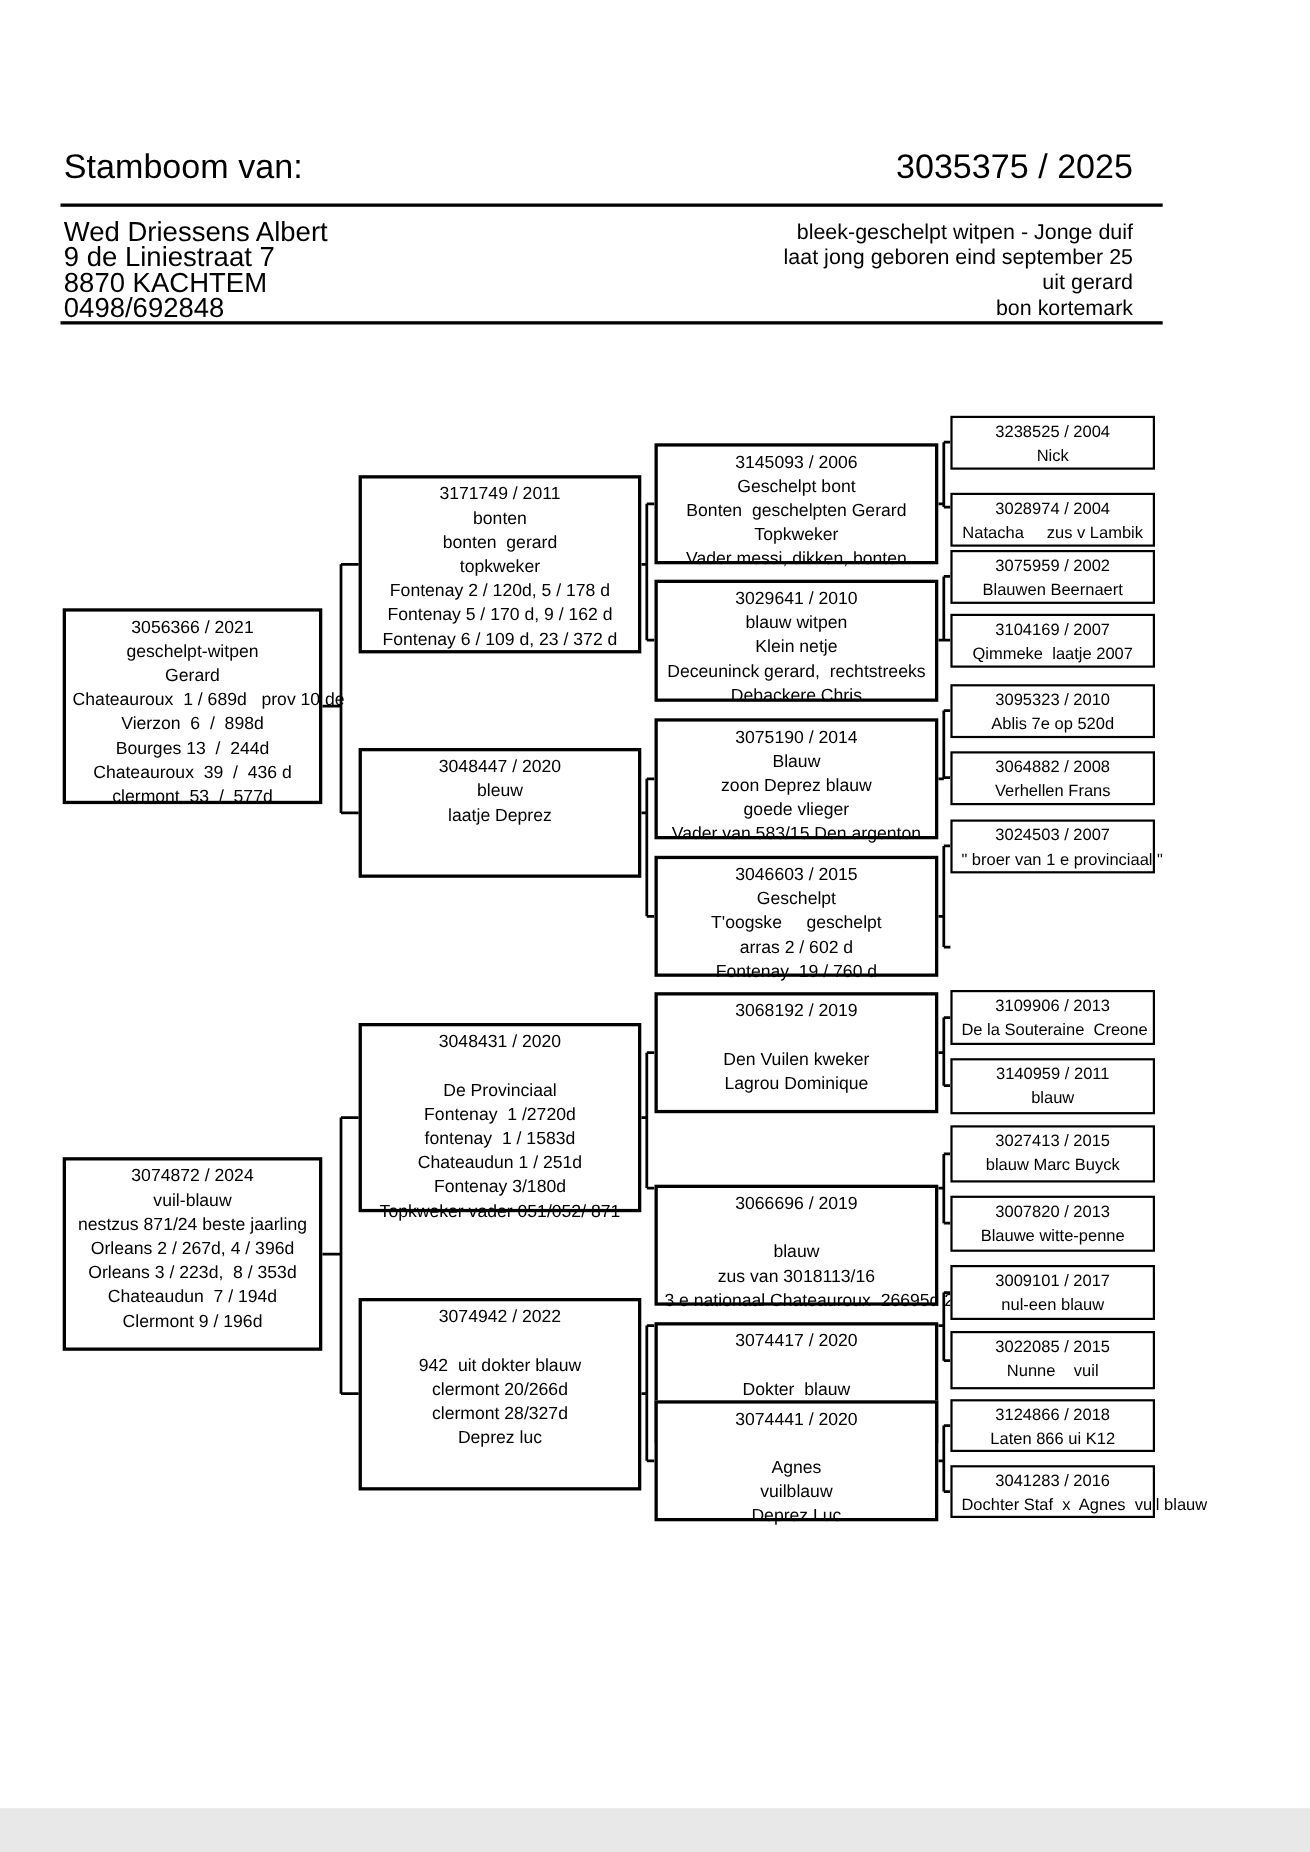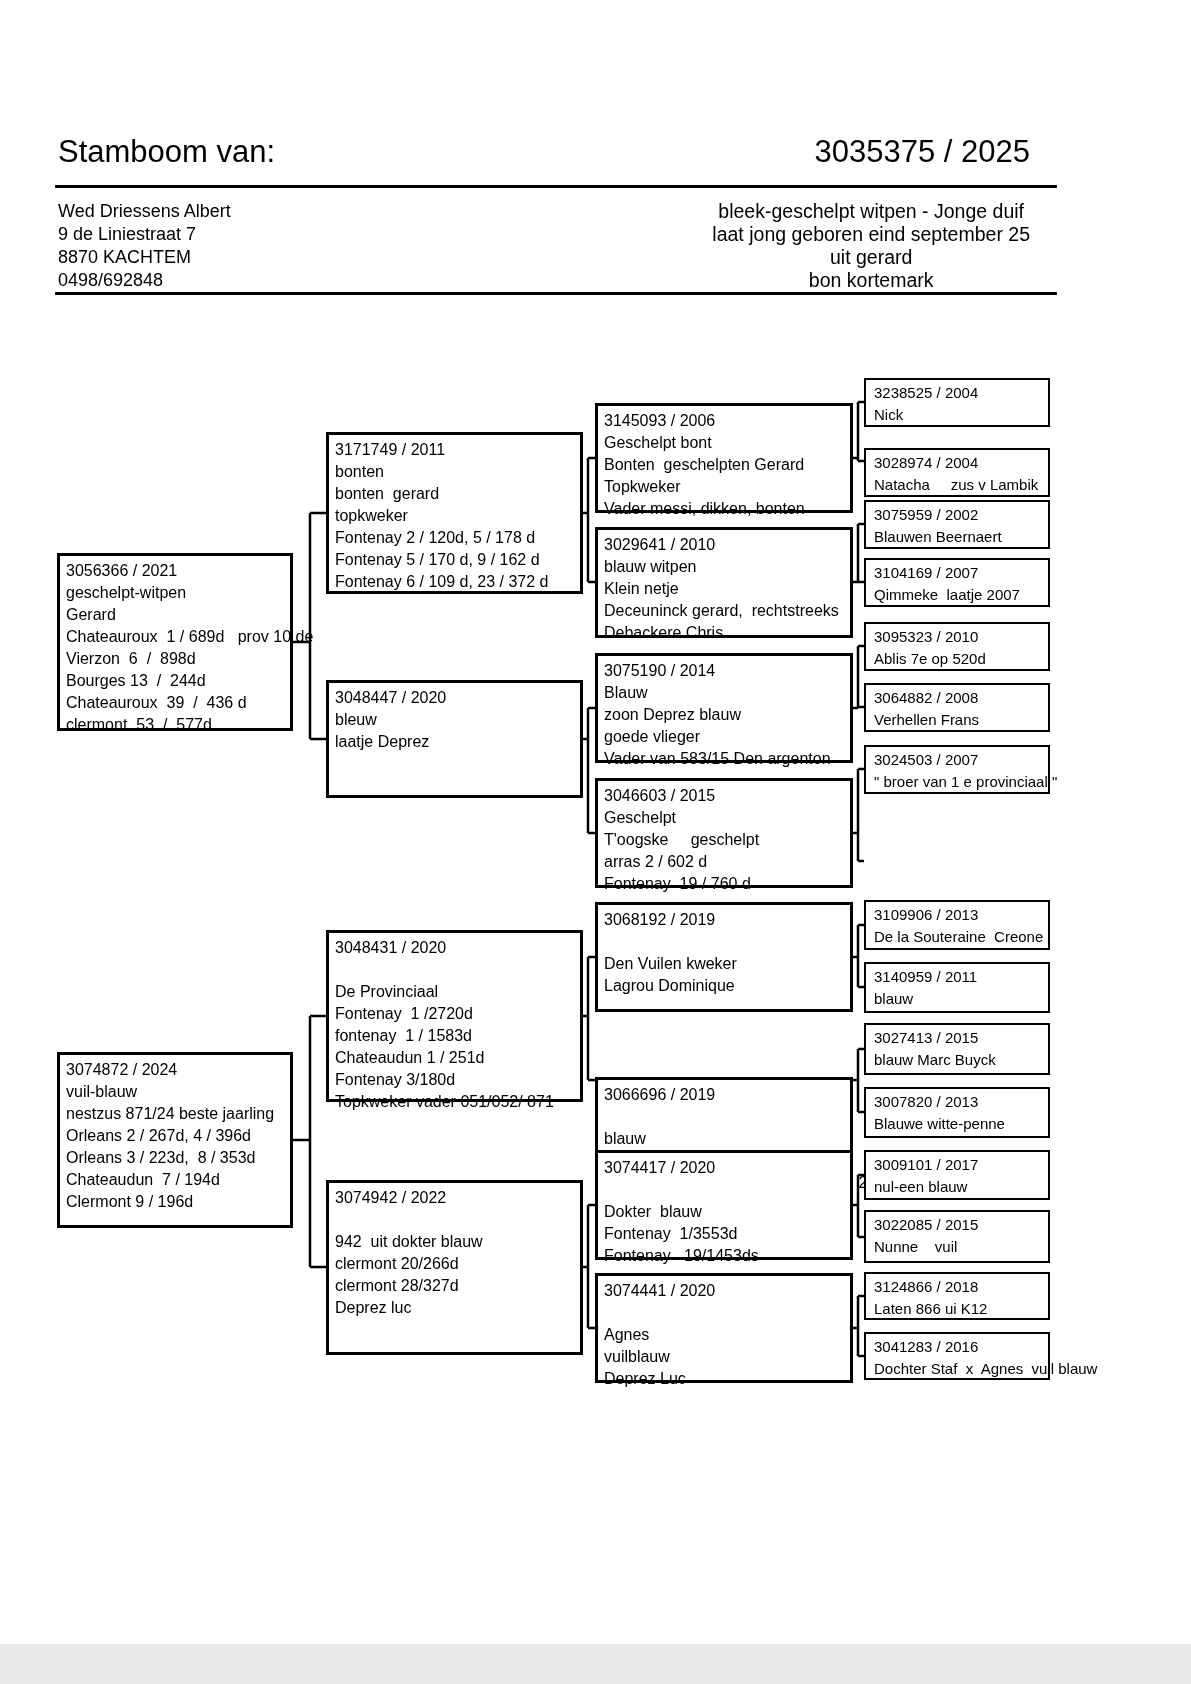--- a/index.html
+++ b/index.html
@@ -20,33 +20,34 @@
     position:absolute;right:161px;top:134px;
     font-size:31px;line-height:36px;white-space:pre;
   }
   .rule{
     position:absolute;left:55px;width:1002px;height:3px;background:#000;
   }
   .rule.top{top:185px;}
   .rule.bottom{top:292px;}
   .info-left{
     position:absolute;left:58px;top:200px;
-    font-size:18px;line-height:23px;white-space:pre;
+    font-size:25px;line-height:23px;white-space:pre;
   }
   .info-right{
     position:absolute;right:161px;top:200px;
-    font-size:19.5px;line-height:23px;text-align:center;white-space:pre;
+    font-size:19.5px;line-height:23px;text-align:right;white-space:pre;
   }
   .pbox{
     position:absolute;
     border:3px solid #000;
     box-sizing:border-box;
     padding:4px 6px 0 6px;
     font-size:16px;line-height:22px;
     background:#fff;
+    text-align:center;
   }
   .pbox .bline{white-space:pre;height:22px;}
   .pbox.small{
     border-width:2px;
     padding:2px 8px 0 8px;
     font-size:15px;
   }
   svg.connectors{position:absolute;left:0;top:0;}
 </style>
 </head>
@@ -167,21 +168,21 @@
       <div class="bline">Den Vuilen kweker</div>
       <div class="bline">Lagrou Dominique</div>
     </div>
   <div class="pbox" style="left:595px;top:1077px;width:258px;height:110px">
       <div class="bline">3066696 / 2019</div>
       <div class="bline">&nbsp;</div>
       <div class="bline">blauw</div>
       <div class="bline">zus van 3018113/16</div>
       <div class="bline">3 e nationaal Chateauroux  26695d 2</div>
     </div>
-  <div class="pbox" style="left:595px;top:1150px;width:258px;height:110px">
+  <div class="pbox" style="left:595px;top:1202px;width:258px;height:110px">
       <div class="bline">3074417 / 2020</div>
       <div class="bline">&nbsp;</div>
       <div class="bline">Dokter  blauw</div>
       <div class="bline">Fontenay  1/3553d</div>
       <div class="bline">Fontenay   19/1453ds</div>
     </div>
   <div class="pbox" style="left:595px;top:1273px;width:258px;height:110px">
       <div class="bline">3074441 / 2020</div>
       <div class="bline">&nbsp;</div>
       <div class="bline">Agnes</div>

